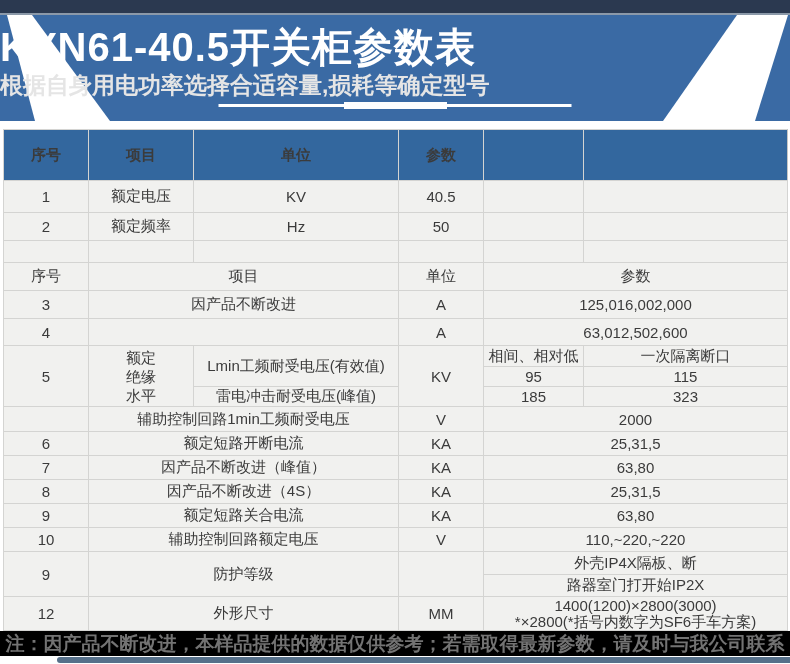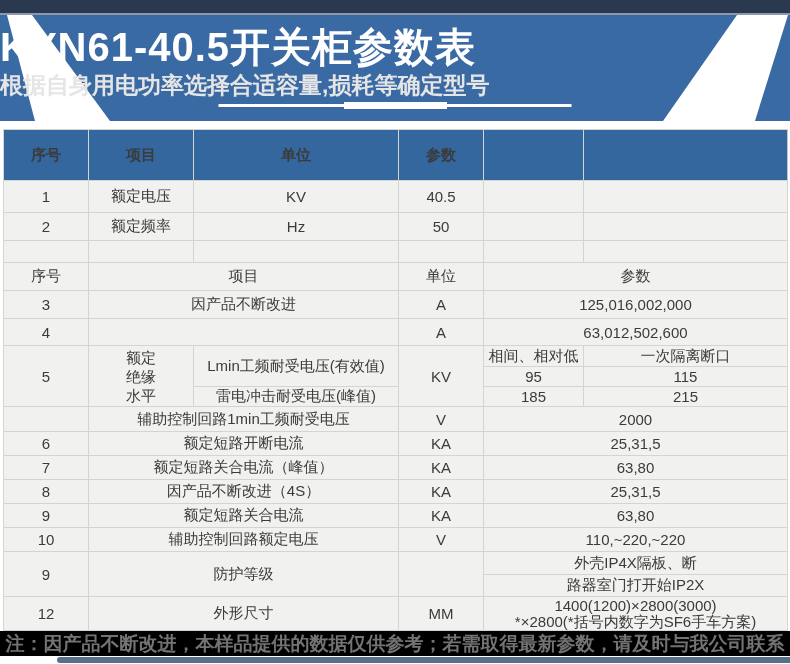--- a/index.html
+++ b/index.html
@@ -145,40 +145,40 @@
         <td>相间、相对低</td>
         <td>一次隔离断口</td>
       </tr>
       <tr class="h19">
         <td>95</td>
         <td>115</td>
       </tr>
       <tr class="h19">
         <td>雷电冲击耐受电压(峰值)</td>
         <td>185</td>
-        <td>215</td>
+        <td>323</td>
       </tr>
 
       <tr class="h24">
         <td></td>
         <td colspan="2">辅助控制回路1min工频耐受电压</td>
         <td>V</td>
         <td colspan="2">2000</td>
       </tr>
 
       <tr class="h23">
         <td>6</td>
         <td colspan="2">额定短路开断电流</td>
         <td>KA</td>
         <td colspan="2">25,31,5</td>
       </tr>
 
       <tr class="h23">
         <td>7</td>
-        <td colspan="2">额定短路关合电流（峰值）</td>
+        <td colspan="2">因产品不断改进（峰值）</td>
         <td>KA</td>
         <td colspan="2">63,80</td>
       </tr>
 
       <tr class="h23">
         <td>8</td>
         <td colspan="2">因产品不断改进（4S）</td>
         <td>KA</td>
         <td colspan="2">25,31,5</td>
       </tr>

